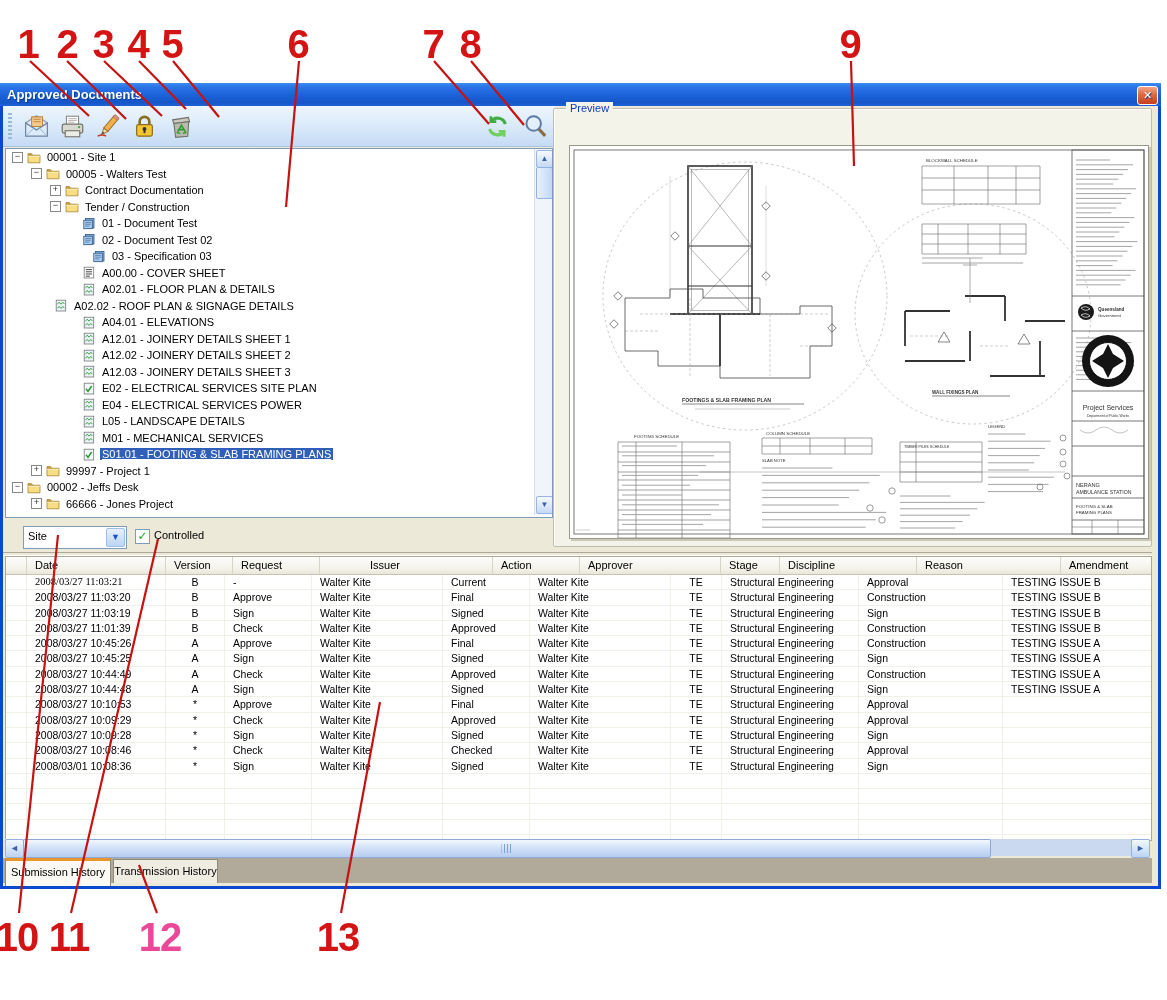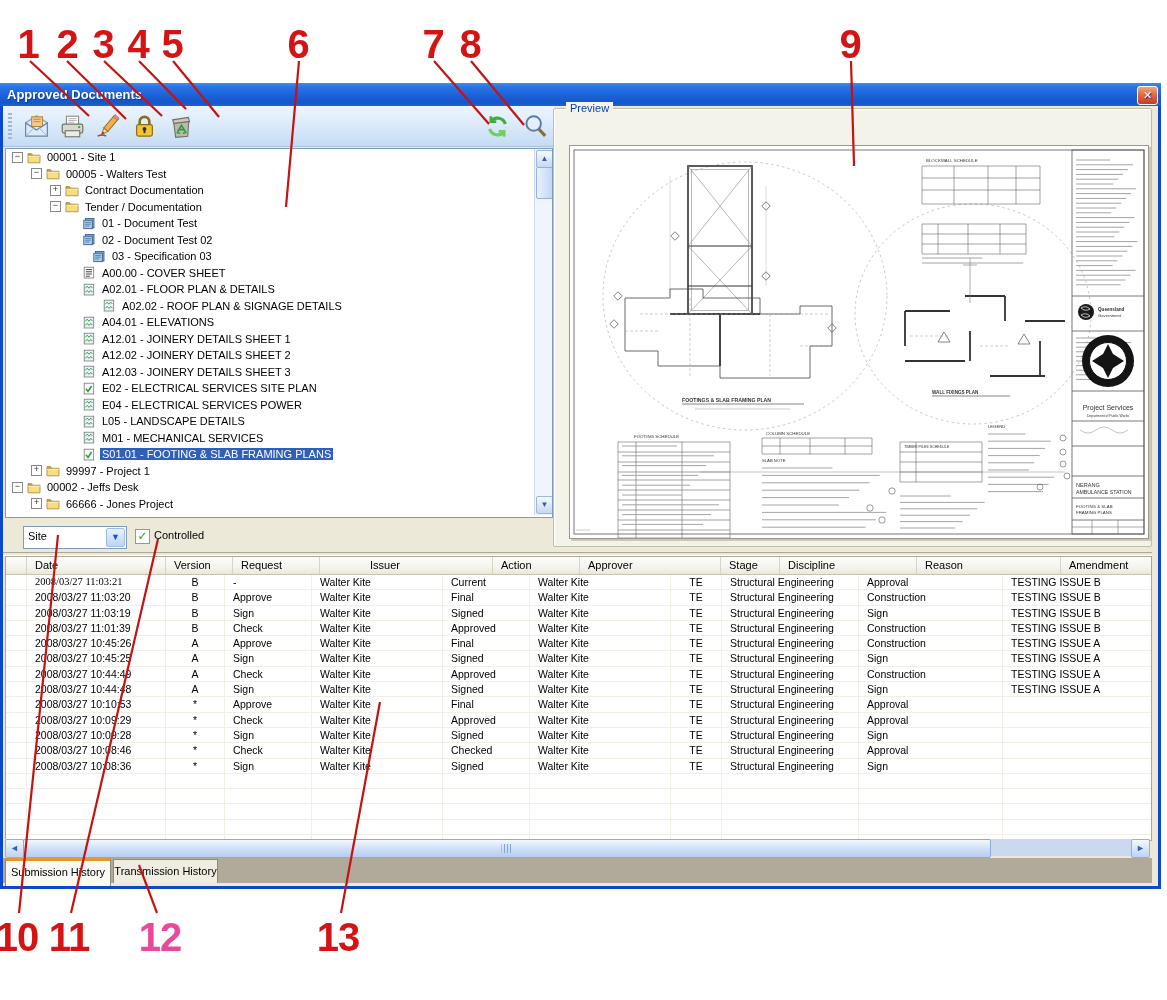--- a/index.html
+++ b/index.html
@@ -26,21 +26,21 @@
   .tbtn.right{margin-right:2px;}
   
   #tree{position:absolute;left:2px;top:42px;width:546px;height:368px;background:#fff;
     border:1px solid #7f9db9;overflow:hidden;font-size:11px;}
   .trow{height:16.5px;display:flex;align-items:center;white-space:nowrap;cursor:default;}
   .toggle{width:9px;height:9px;border:1px solid #888;background:#fff;font-size:9px;line-height:7px;
     text-align:center;margin-right:4px;flex:none;color:#333;cursor:pointer;}
   .ticon{width:14px;height:13px;margin-right:4px;flex:none;}
   .ticon svg{width:14px;height:13px;}
   .tlabel{padding:0 2px;color:#000;}
-  .tlabel.sel{background:#2f5fb8;color:#fff;}
+  .tlabel.sel{background:#2f5fb8;color:#fff;text-decoration:underline;}
   #treescroll{position:absolute;right:0;top:0;width:17px;height:366px;background:#f0f4fb;border-left:1px solid #d3ddef;}
   .sarrow{position:absolute;left:1px;width:15px;height:16px;border:1px solid #9cb6e0;border-radius:2px;
     background:linear-gradient(180deg,#f4f9ff,#c6d9f5);color:#3a5fa8;font-size:8px;text-align:center;line-height:15px;cursor:pointer;}
   #vthumb{position:absolute;left:1px;top:18px;width:15px;height:30px;border:1px solid #93b2de;border-radius:2px;
     background:linear-gradient(90deg,#e8f1fd,#c3d8f6);cursor:pointer;}
   
   #filterrow{position:absolute;left:0;top:414px;width:552px;height:32px;}
   #combo{position:absolute;left:20px;top:6px;width:98px;height:21px;background:#fff;border:1px solid #7f9db9;
     font-size:11px;line-height:19px;padding-left:4px;cursor:pointer;}
   #comboarrow{position:absolute;right:1px;top:1px;width:17px;height:17px;
@@ -188,21 +188,21 @@
               </svg></span>
             <span class="tlabel">Contract Documentation</span>
           </div>
           <div class="trow" style="padding-left: 44px;">
             <span class="toggle">−</span>
             <span class="ticon"><svg viewBox="0 0 14 13">
                 <path d="M1 4.2 V2.6 h3.4 l1.2 1.6 Z" fill="#e8c15a" stroke="#9c7a1e" stroke-width="0.7"></path>
                 <path d="M1 4.2 h12 v7.6 H1 Z" fill="#f7dd84" stroke="#9c7a1e" stroke-width="0.7"></path>
                 <path d="M1 5.4 h12" stroke="#fdf0bb" stroke-width="0.8"></path>
               </svg></span>
-            <span class="tlabel">Tender / Documentation</span>
+            <span class="tlabel">Tender / Construction</span>
           </div>
           <div class="trow" style="padding-left: 63px;">
             <span style="width: 13px; flex: 0 0 auto;"></span>
             <span class="ticon"><svg viewBox="0 0 14 13">
                 <rect x="3.5" y="1.5" width="8.5" height="9.5" fill="#7fb2e8" stroke="#33557f" stroke-width="0.8"></rect>
                 <rect x="1.8" y="3.2" width="8.5" height="8.5" fill="#a7cdf2" stroke="#33557f" stroke-width="0.8"></rect>
                 <path d="M3.2 5.4 h5.6 M3.2 7.2 h5.6 M3.2 9 h4" stroke="#33557f" stroke-width="0.6"></path>
               </svg></span>
             <span class="tlabel">01 - Document Test</span>
           </div>
@@ -234,21 +234,21 @@
           </div>
           <div class="trow" style="padding-left: 63px;">
             <span style="width: 13px; flex: 0 0 auto;"></span>
             <span class="ticon"><svg viewBox="0 0 14 13">
                 <rect x="2.2" y="1.2" width="9.5" height="10.8" fill="#eaf3fb" stroke="#777" stroke-width="0.8"></rect>
                 <path d="M3.4 5.2 l1.8 -2 1.8 2 1.8 -2 1.6 1.8" fill="none" stroke="#3fa03f" stroke-width="1"></path>
                 <path d="M3.4 9.4 l1.8 -2 1.8 2 1.8 -2 1.6 1.8" fill="none" stroke="#3fa03f" stroke-width="1"></path>
               </svg></span>
             <span class="tlabel">A02.01 - FLOOR PLAN &amp; DETAILS</span>
           </div>
-          <div class="trow" style="padding-left: 35px; margin-left: 48px;">
+          <div class="trow" style="padding-left: 35px;">
             <span style="width: 13px; flex: 0 0 auto;"></span>
             <span class="ticon"><svg viewBox="0 0 14 13">
                 <rect x="2.2" y="1.2" width="9.5" height="10.8" fill="#eaf3fb" stroke="#777" stroke-width="0.8"></rect>
                 <path d="M3.4 5.2 l1.8 -2 1.8 2 1.8 -2 1.6 1.8" fill="none" stroke="#3fa03f" stroke-width="1"></path>
                 <path d="M3.4 9.4 l1.8 -2 1.8 2 1.8 -2 1.6 1.8" fill="none" stroke="#3fa03f" stroke-width="1"></path>
               </svg></span>
             <span class="tlabel">A02.02 - ROOF PLAN &amp; SIGNAGE DETAILS</span>
           </div>
           <div class="trow" style="padding-left: 63px;">
             <span style="width: 13px; flex: 0 0 auto;"></span>
@@ -655,21 +655,21 @@
             <div class="gcell" style="width: 122px;">Walter Kite</div>
             <div class="gcell" style="width: 78px;">Checked</div>
             <div class="gcell" style="width: 132px;">Walter Kite</div>
             <div class="gcell center" style="width: 50px;">TE</div>
             <div class="gcell" style="width: 128px;">Structural Engineering</div>
             <div class="gcell" style="width: 135px;">Approval</div>
             <div class="gcell" style="width: 196px;"></div>
           </div>
           <div class="trowg">
             <div class="gcell" style="width: 12px;"></div>
-            <div class="gcell" style="width: 130px;">2008/03/27 10:08:36</div>
+            <div class="gcell" style="width: 130px;">2008/03/01 10:08:36</div>
             <div class="gcell center" style="width: 58px;">*</div>
             <div class="gcell" style="width: 78px;">Sign</div>
             <div class="gcell" style="width: 122px;">Walter Kite</div>
             <div class="gcell" style="width: 78px;">Signed</div>
             <div class="gcell" style="width: 132px;">Walter Kite</div>
             <div class="gcell center" style="width: 50px;">TE</div>
             <div class="gcell" style="width: 128px;">Structural Engineering</div>
             <div class="gcell" style="width: 135px;">Sign</div>
             <div class="gcell" style="width: 196px;"></div>
           </div>

